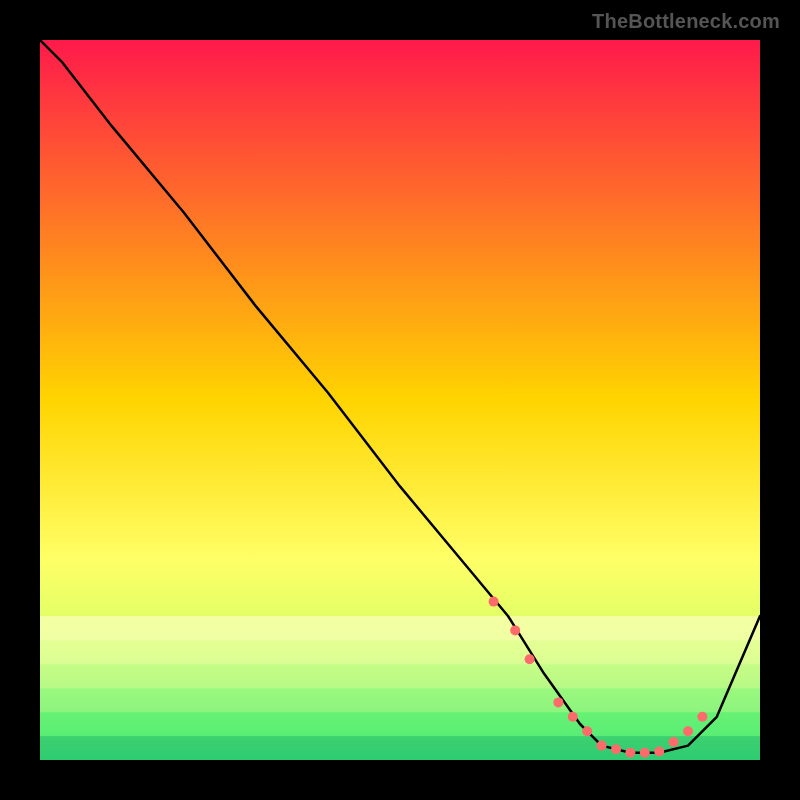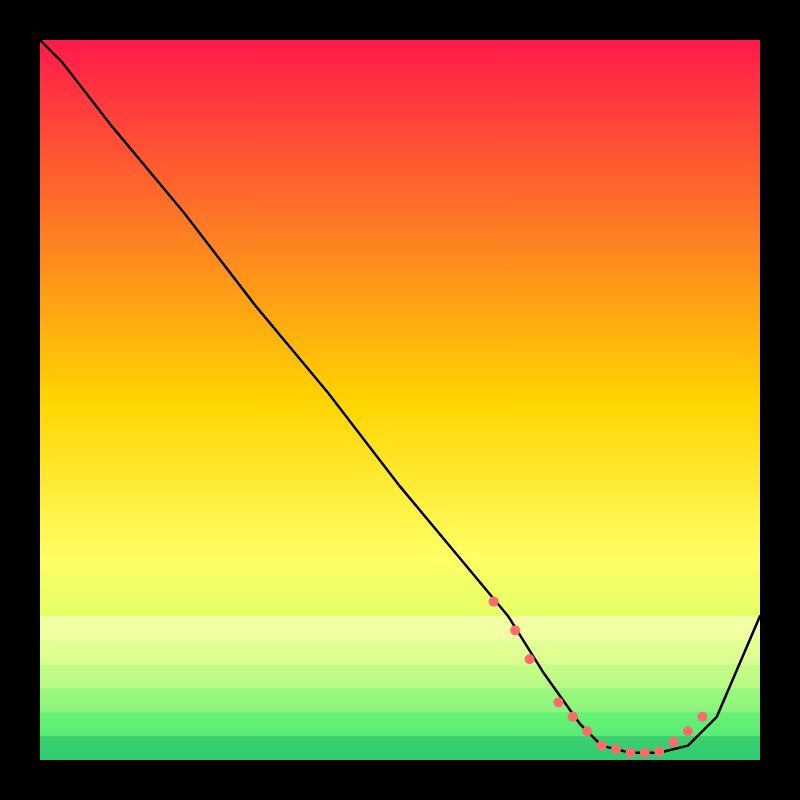--- a/index.html
+++ b/index.html
@@ -37,20 +37,21 @@
     color: #555;
     font-size: 20px;
     font-weight: 600;
     letter-spacing: 0.2px;
   }
 </style>
 </head>
 <body>
 
 <div class="frame">
+  <div class="watermark">TheBottleneck.com</div>
   <div class="plot">
     <svg id="svg" viewBox="0 0 720 720">
         <defs>
           <linearGradient id="bg-grad" x1="0" y1="0" x2="0" y2="1">
             <stop offset="0%" stop-color="#ff1a4b"></stop>
             <stop offset="50%" stop-color="#ffd400"></stop>
             <stop offset="72%" stop-color="#ffff66"></stop>
             <stop offset="85%" stop-color="#d4ff66"></stop>
             <stop offset="100%" stop-color="#2ecc71"></stop>
           </linearGradient>

